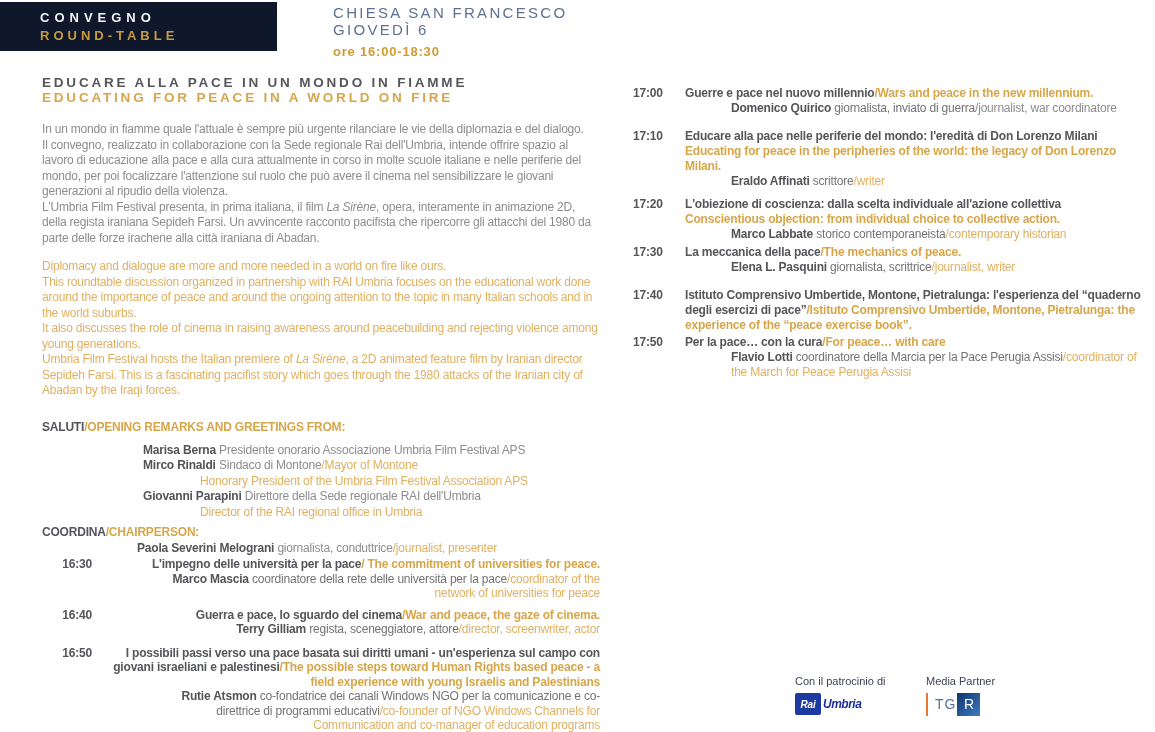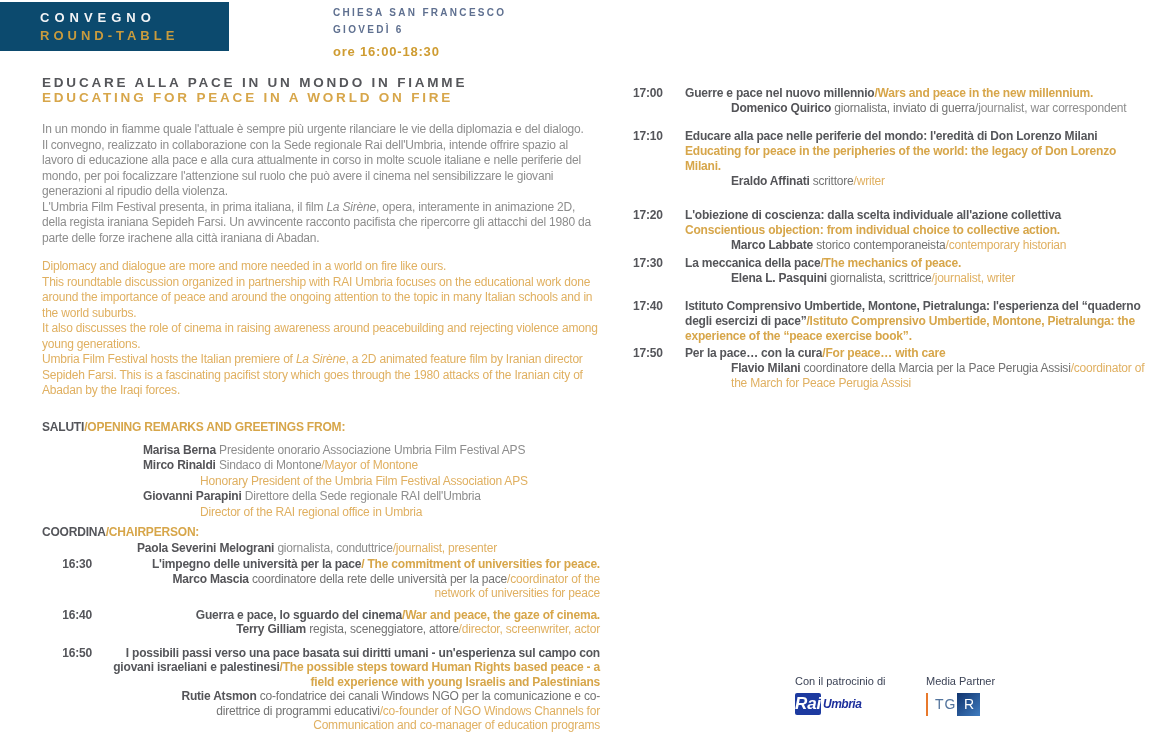--- a/index.html
+++ b/index.html
@@ -1,25 +1,25 @@
 <!DOCTYPE html>
 <html><head>
 <meta charset="utf-8">
 <style>
   html,body{margin:0;padding:0;background:#ffffff;}
   body{font-family:"Liberation Sans",sans-serif;}
   .page{position:relative;width:1155px;height:732px;background:#ffffff;overflow:hidden;letter-spacing:-0.2px;}
 
   
-  .badge{position:absolute;left:0;top:2px;width:229px;height:49px;background:#0c4a6e;box-sizing:border-box;
+  .badge{position:absolute;left:0;top:2px;width:277px;height:49px;background:#0f172a;box-sizing:border-box;
          padding-left:40px;display:flex;flex-direction:column;justify-content:center;}
   .badge-l1{font-size:13px;font-weight:bold;letter-spacing:5px;color:#f3f4f6;}
   .badge-l2{font-size:13px;font-weight:bold;letter-spacing:4px;color:#c99b3d;margin-top:3px;}
   .venue{position:absolute;left:333px;top:4px;}
-  .venue-line{font-size:10px;letter-spacing:2.3px;color:#5f7090;line-height:17px;font-weight:bold;}
+  .venue-line{font-size:15px;letter-spacing:2.3px;color:#5f7090;line-height:17px;}
   .venue-time{font-size:13px;font-weight:bold;color:#cf9c31;letter-spacing:0.8px;margin-top:6px;}
 
   
   .intro{position:absolute;left:42px;top:75px;width:556px;}
   .h-line{font-size:13.5px;font-weight:bold;letter-spacing:2.8px;line-height:15px;}
   .h-it{color:#55565a;}
   .h-en{color:#d7a64a;}
   .para{white-space:pre-line;font-size:12px;line-height:15.5px;margin:0;}
   .para-it{color:#8d8d8d;margin-top:17px;}
   .para-en{color:#e0b061;margin-top:13px;}
@@ -46,28 +46,28 @@
   .sched-right .time{flex:0 0 52px;}
   .s-body{flex:1;}
   .ti{font-weight:bold;color:#55565a;}
   .te{font-weight:bold;color:#d7a64a;}
   .s-speaker{margin-left:46px;}
   .sp-name{font-weight:bold;color:#545458;}
   .sp-it{color:#737373;}
   .sp-en{color:#e0b061;}
   .sp-en.gray{color:#8d8d8d;}
   .g2{margin-bottom:2px}.g3{margin-bottom:3px}.g7{margin-bottom:7px}
-  .g8{margin-bottom:19px}.g9{margin-bottom:9px}.g13{margin-bottom:13px}
+  .g8{margin-bottom:8px}.g9{margin-bottom:9px}.g13{margin-bottom:13px}
 
   
   .partners{position:absolute;left:795px;top:675px;display:flex;}
   .patron{width:118px;margin-right:13px;}
   .p-label{font-size:11px;color:#3c4356;letter-spacing:0;}
   .rai-logo{margin-top:6px;display:flex;align-items:center;}
-  .rai-sq{width:26px;height:22px;background:#1d3aa0;color:#ffffff;font-weight:bold;font-style:italic;font-size:17px;
+  .rai-sq{width:26px;height:22px;background:#1d3aa0;color:#ffffff;font-weight:bold;font-style:italic;font-size:10px;
           display:flex;align-items:center;justify-content:center;border-radius:2px;}
   .rai-txt{color:#1d2f9c;font-weight:bold;font-style:italic;font-size:12px;margin-left:2px;letter-spacing:-0.5px;}
   .tgr-logo{margin-top:5px;display:flex;align-items:center;height:24px;}
   .tgr-bar{width:2px;height:23px;background:#e8792c;margin-right:7px;}
   .tgr-tg{color:#53749d;font-size:14px;letter-spacing:1px;margin-right:1px;}
   .tgr-sq{width:23px;height:23px;background:linear-gradient(135deg,#10336d,#3f7cc0);color:#ffffff;font-size:14px;
           display:flex;align-items:center;justify-content:center;}
 </style>
 </head>
 <body>
@@ -134,21 +134,21 @@
         <div class="s-speaker"><span class="sp-name">Rutie Atsmon</span><span class="sp-it"> co-fondatrice dei canali Windows NGO per la comunicazione e co-direttrice di programmi educativi</span><span class="sp-en">/co-founder of NGO Windows Channels for Communication and co-manager of education programs</span></div>
       </div>
     </div>
   </div>
 
   <div class="sched sched-right">
     <div class="item g13">
       <div class="time">17:00</div>
       <div class="s-body">
         <div class="s-title"><span class="ti">Guerre e pace nel nuovo millennio</span><span class="te">/Wars and peace in the new millennium.</span></div>
-        <div class="s-speaker"><span class="sp-name">Domenico Quirico</span><span class="sp-it"> giornalista, inviato di guerra</span><span class="sp-en gray">/journalist, war correspondent</span></div>
+        <div class="s-speaker"><span class="sp-name">Domenico Quirico</span><span class="sp-it"> giornalista, inviato di guerra</span><span class="sp-en gray">/journalist, war coordinatore</span></div>
       </div>
     </div>
     <div class="item g8">
       <div class="time">17:10</div>
       <div class="s-body">
         <div class="s-title"><span class="ti">Educare alla pace nelle periferie del mondo: l'eredità di Don Lorenzo Milani</span><div class="te">Educating for peace in the peripheries of the world: the legacy of Don Lorenzo Milani.</div></div>
         <div class="s-speaker"><span class="sp-name">Eraldo Affinati</span><span class="sp-it"> scrittore</span><span class="sp-en">/writer</span></div>
       </div>
     </div>
     <div class="item g3">
@@ -168,21 +168,21 @@
     <div class="item g2">
       <div class="time">17:40</div>
       <div class="s-body">
         <div class="s-title"><span class="ti">Istituto Comprensivo Umbertide, Montone, Pietralunga: l'esperienza del “quaderno degli esercizi di pace”</span><span class="te">/Istituto Comprensivo Umbertide, Montone, Pietralunga: the experience of the “peace exercise book”.</span></div>
       </div>
     </div>
     <div class="item">
       <div class="time">17:50</div>
       <div class="s-body">
         <div class="s-title"><span class="ti">Per la pace… con la cura</span><span class="te">/For peace… with care</span></div>
-        <div class="s-speaker"><span class="sp-name">Flavio Milani</span><span class="sp-it"> coordinatore della Marcia per la Pace Perugia Assisi</span><span class="sp-en">/coordinator of the March for Peace Perugia Assisi</span></div>
+        <div class="s-speaker"><span class="sp-name">Flavio Lotti</span><span class="sp-it"> coordinatore della Marcia per la Pace Perugia Assisi</span><span class="sp-en">/coordinator of the March for Peace Perugia Assisi</span></div>
       </div>
     </div>
   </div>
 
   <div class="partners">
     <div class="patron">
       <div class="p-label">Con il patrocinio di</div>
       <div class="rai-logo">
         <span class="rai-sq">Rai</span>
         <span class="rai-txt">Umbria</span>

